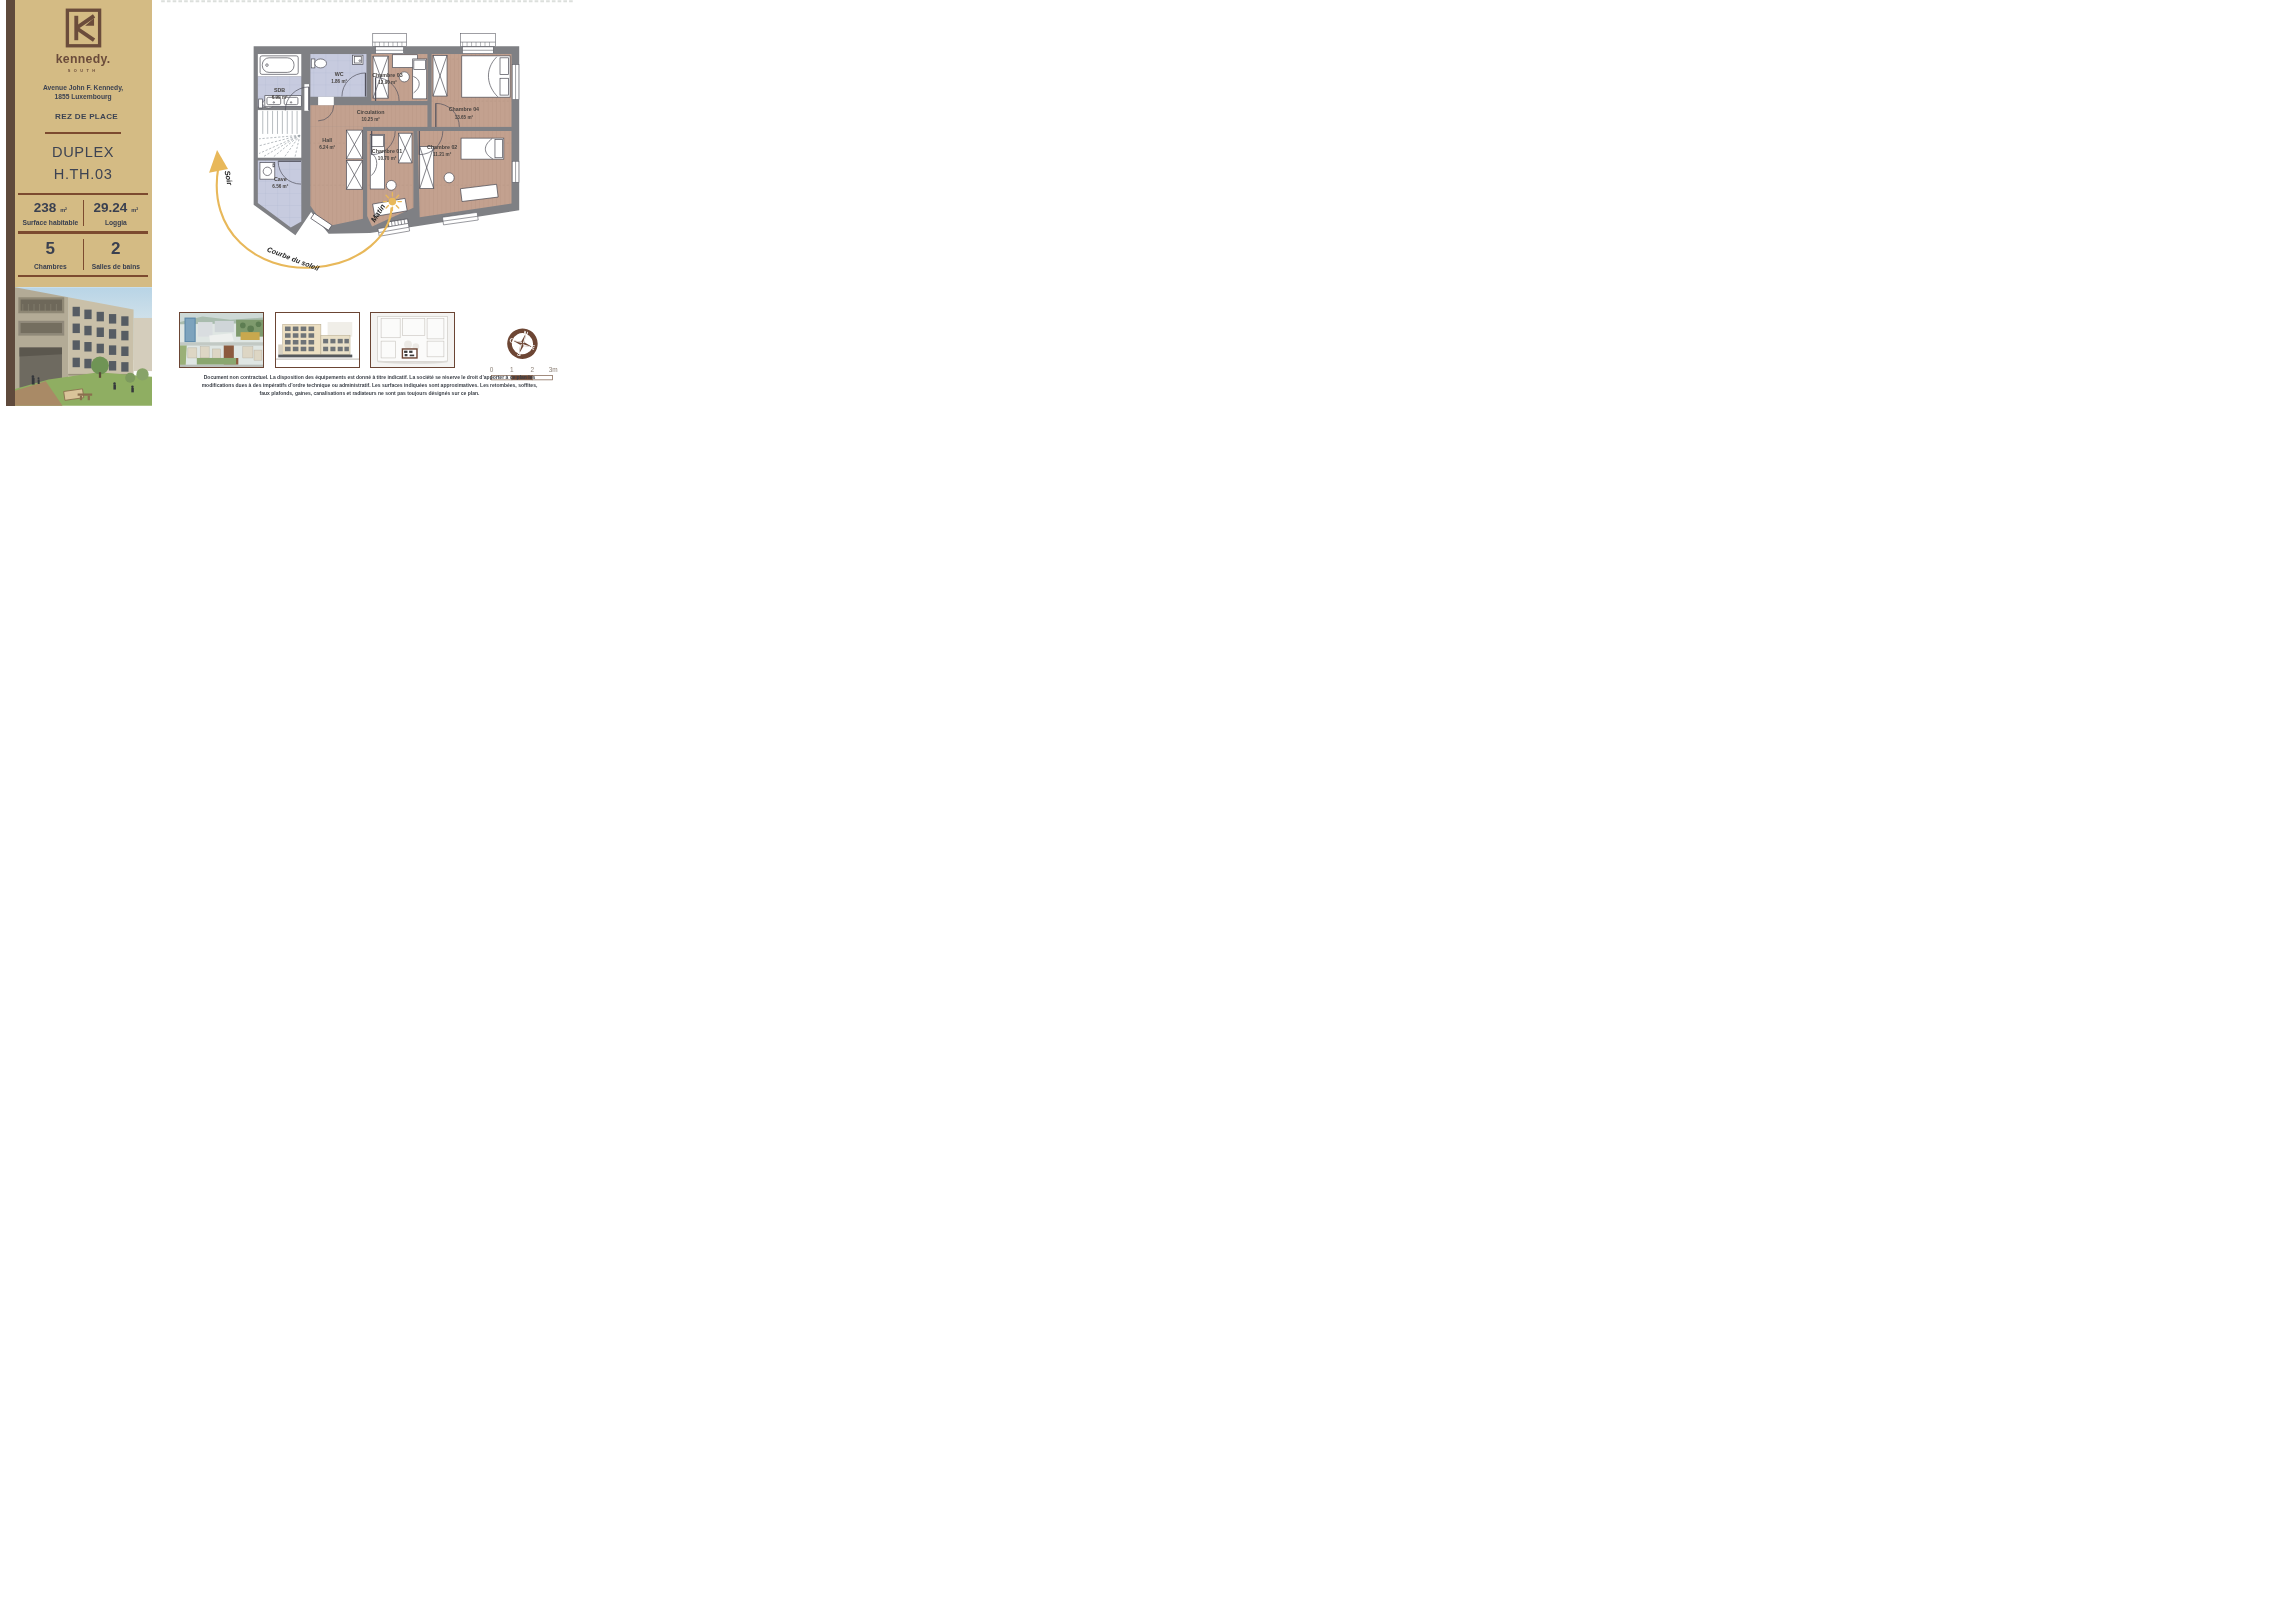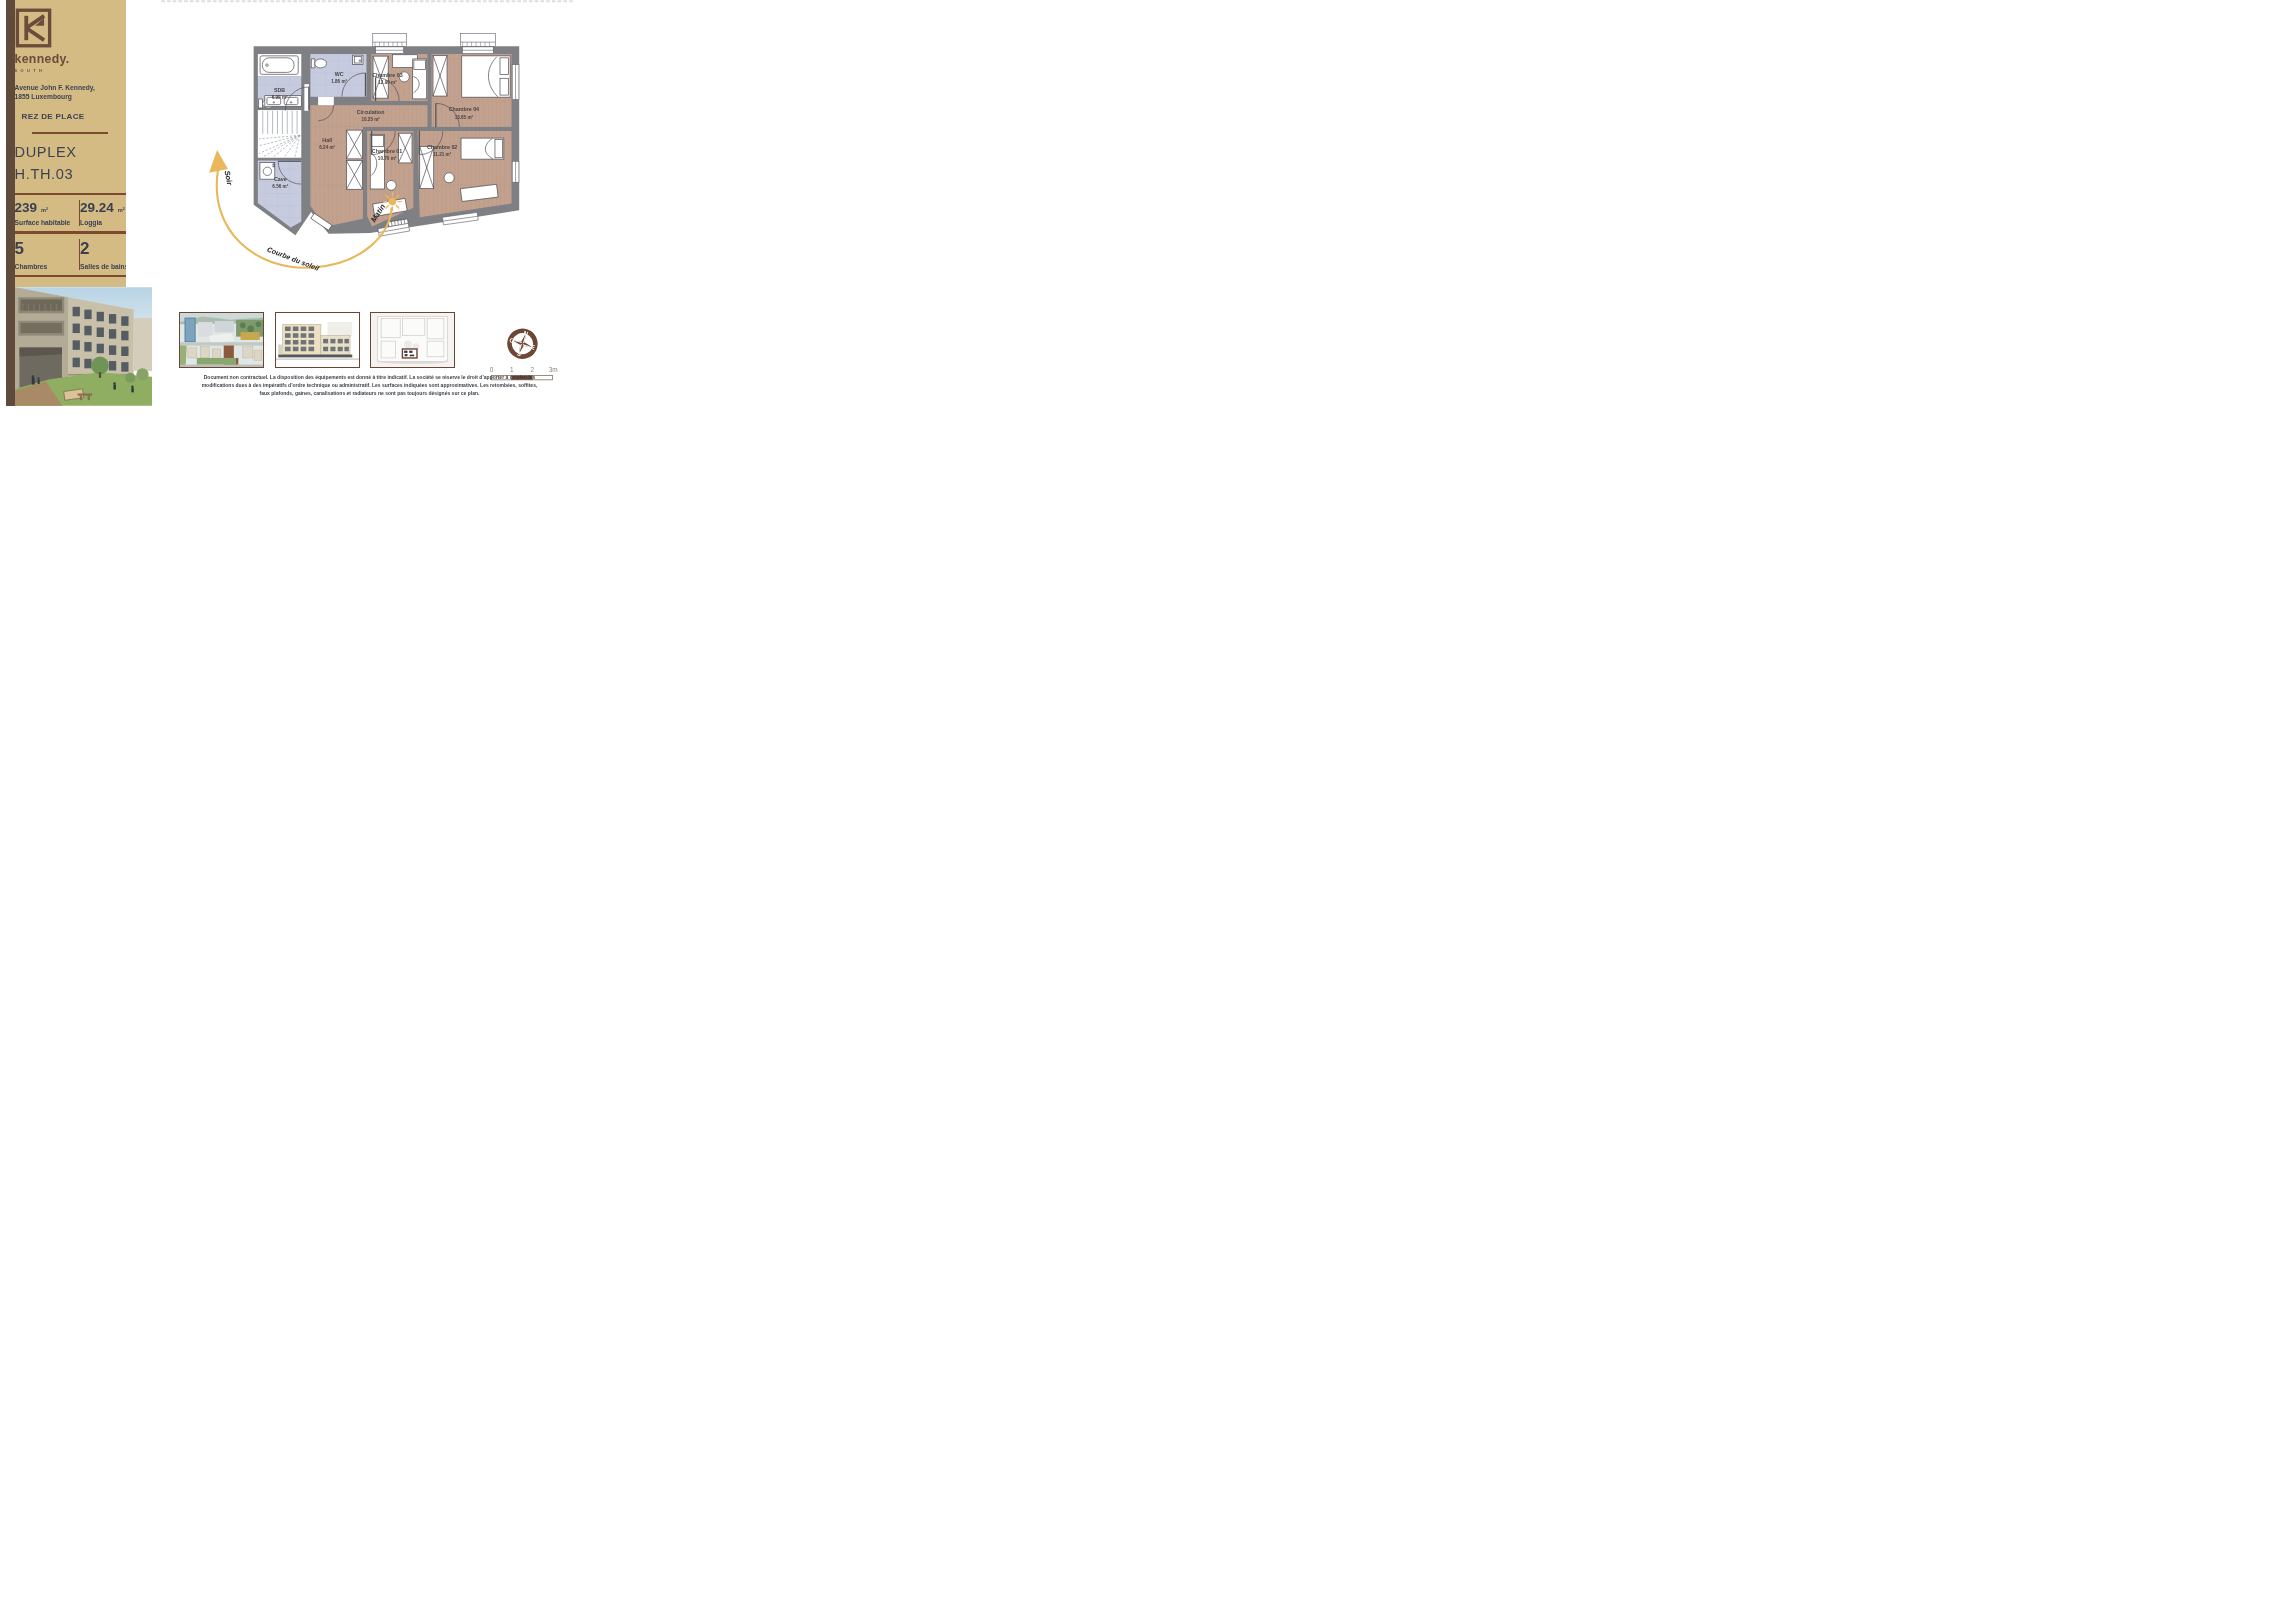--- a/index.html
+++ b/index.html
@@ -1,21 +1,21 @@
 <!DOCTYPE html>
 <html style="font-size:9px"><head>
 <meta charset="utf-8">
 <style>
   html,body{margin:0;padding:0;background:#ffffff;}
   body{font-family:"Liberation Sans", sans-serif;}
   #page{position:relative;width:574px;height:406px;background:#ffffff;overflow:hidden;}
 
   
   .edge-stripe{position:absolute;left:5.6px;top:0;width:9px;height:406px;background:#5f4a3c;}
-  .sidebar{position:absolute;left:14.6px;top:0;width:111px;height:287px;background:#d4bb84;overflow:hidden;}
+  .sidebar{position:absolute;left:14.6px;top:0;width:137px;height:287px;background:#d4bb84;text-align:center;overflow:hidden;}
   .logo-mark{margin-top:7.8px;}
   .wordmark{font-size:12.3px;font-weight:800;letter-spacing:0.3px;color:#6b4c3b;margin-top:2.2px;}
   .brand-sub{font-size:3.9px;font-weight:700;letter-spacing:3.4px;color:#6b4c3b;margin-top:1.7px;}
   .address{margin-top:10px;font-size:6.7px;font-weight:600;color:#3d4352;line-height:1.45;}
   .floor-label{margin-top:10px;font-size:8.1px;font-weight:800;letter-spacing:0.3px;color:#3d4352;padding-left:7px;}
   .divider{width:76px;height:2.2px;background:#7c4a2f;margin:11.2px auto 0 auto;}
   .unit-title{margin-top:7.8px;font-size:14.6px;font-weight:400;color:#3d4352;line-height:1.5;letter-spacing:0.6px;}
   .stats{margin-top:6.7px;}
   .stat-line{width:130px;height:2.2px;background:#7c4a2f;margin:0 auto;}
   .stat-row{display:flex;width:130px;margin:0 auto;padding:5px 0;}
@@ -65,21 +65,21 @@
     <div class="divider"></div>
     <div class="unit-title">
       <div>DUPLEX</div>
       <div>H.TH.03</div>
     </div>
 
     <div class="stats">
       <div class="stat-line"></div>
       <div class="stat-row">
         <div class="stat-cell">
-          <div class="stat-value"><span>239</span><span class="stat-unit">m²</span></div>
+          <div class="stat-value"><span>238</span><span class="stat-unit">m²</span></div>
           <div class="stat-label">Surface habitable</div>
         </div>
         <div class="stat-cell">
           <div class="stat-value"><span>29.24</span><span class="stat-unit">m²</span></div>
           <div class="stat-label">Loggia</div>
         </div>
       </div>
       <div class="stat-line"></div>
       <div class="stat-row row2">
         <div class="stat-cell">

